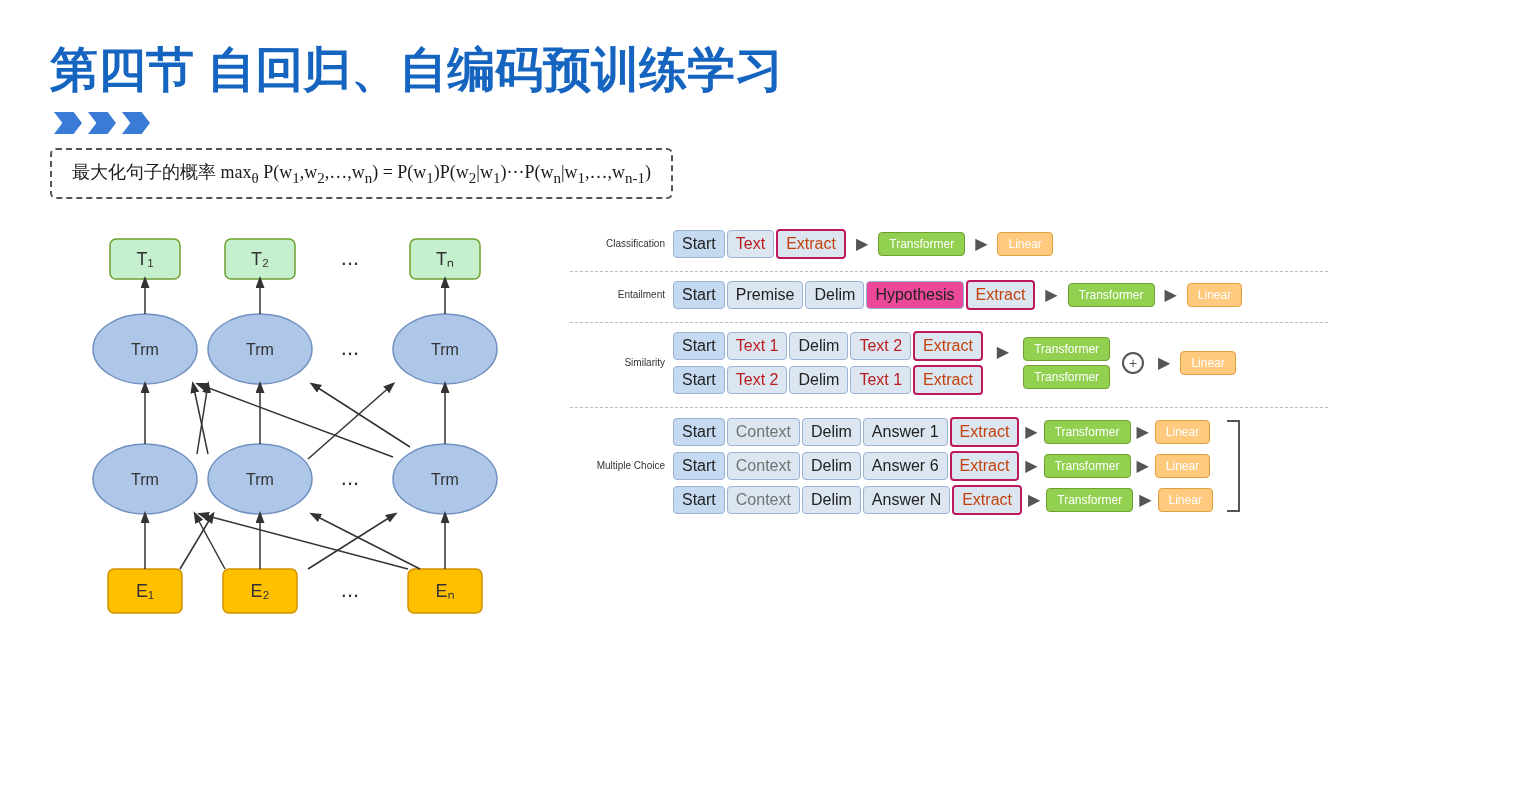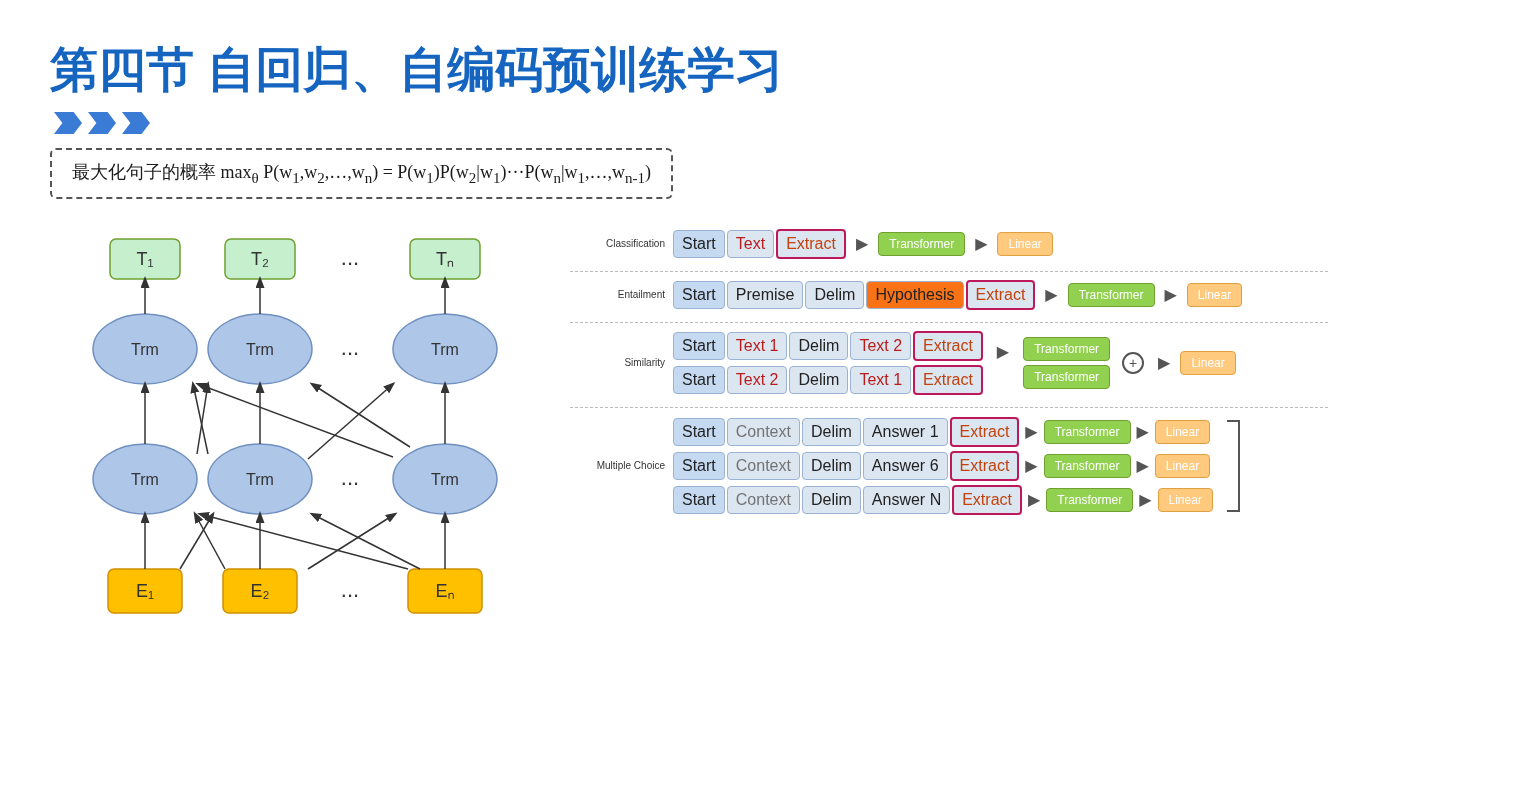--- a/index.html
+++ b/index.html
@@ -147,21 +147,21 @@
       text-align: center;
       min-width: 44px;
       font-family: Arial, sans-serif;
     }
 
     .token-start { background: #c5d9f1; border: 1px solid #9ab3d5; color: #222; }
     .token-text  { background: #dce6f1; border: 1px solid #9ab3d5; color: #b91c1c; }
     .token-extract { background: #dce6f1; border: 2px solid #be185d; color: #c2410c; }
     .token-delim { background: #dce6f1; border: 1px solid #9ab3d5; color: #222; }
     .token-premise { background: #dce6f1; border: 1px solid #9ab3d5; color: #222; }
-    .token-hypothesis { background: #f97316; border: 1px solid #9ab3d5; color: #222; }
+    .token-hypothesis { background: #ec4899; border: 1px solid #9ab3d5; color: #222; }
     .token-context { background: #dce6f1; border: 1px solid #9ab3d5; color: #737373; }
     .token-answer { background: #dce6f1; border: 1px solid #9ab3d5; color: #222; }
 
     .arrow-right {
       font-size: 16px;
       color: #555;
       margin: 0 2px;
     }
 
     .box-transformer {

